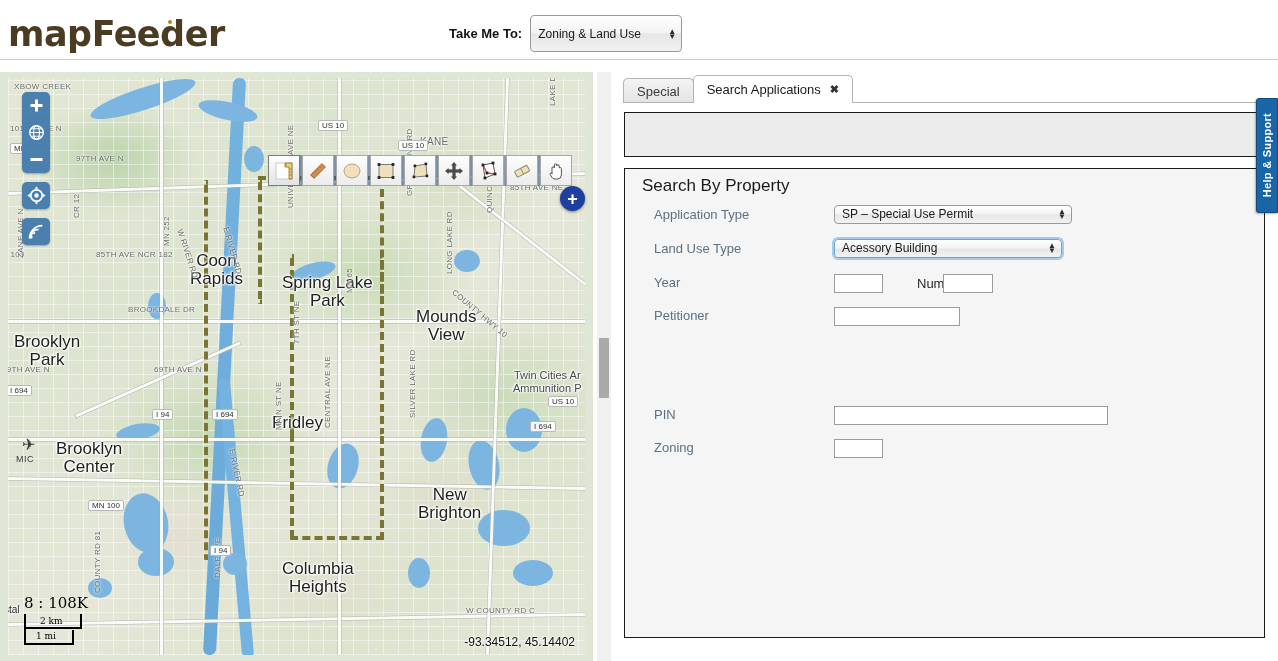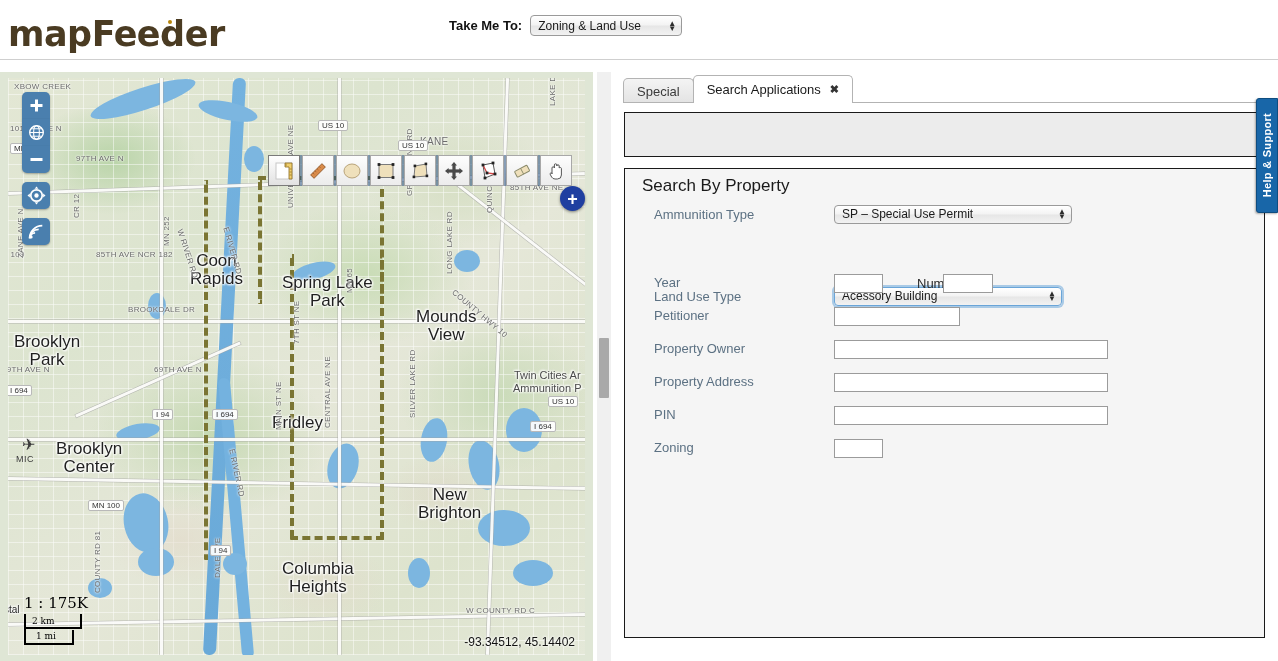--- a/index.html
+++ b/index.html
@@ -30,21 +30,21 @@
   #takemeto-wrap {
     position: absolute; left: 449px; top: 15px;
     display: flex; align-items: center; gap: 8px;
   }
   #takemeto-label {
     font-size: 13px; font-weight: bold; color: #111;
     font-family: "Liberation Sans", sans-serif;
   }
   .mac-select {
     -webkit-appearance: none; appearance: none;
-    height: 21px; border: 1px solid #9a9a9a; border-radius: 4px;
+    height: 37px; border: 1px solid #9a9a9a; border-radius: 4px;
     background: linear-gradient(to bottom,#ffffff 0%,#f3f3f3 48%,#e6e6e6 52%,#f2f2f2 100%);
     font-family: "Liberation Sans", sans-serif; font-size: 12px; color: #1a1a1a;
     padding: 0 22px 0 7px;
     box-shadow: 0 1px 0 rgba(255,255,255,0.7) inset;
   }
   .sel-holder { position: relative; display: inline-block; }
   .sel-arrows {
     position: absolute; right: 6px; top: 50%; transform: translateY(-50%);
     pointer-events: none; display: flex; flex-direction: column;
     line-height: 5px; font-size: 8px; color: #2b2b2b;
@@ -395,28 +395,28 @@
     <div class="shield" style="left:522px;top:343px;">I 694</div>
     <div class="shield" style="left:540px;top:318px;">US 10</div>
     <div class="shield" style="left:202px;top:467px;">I 94</div>
     <div class="shield" style="left:80px;top:422px;">MN 100</div>
     <div class="shield" style="left:2px;top:65px;">MN 610</div>
 
     <div id="plane-icon">✈</div>
     <div id="plane-label">MIC</div>
 
     <div id="scalebar">
-      <div id="scale-text">1 : 175K</div>
+      <div id="scale-text">8 : 108K</div>
       <div id="scale-graphic">
         <div class="vbar" style="left:0;top:0;height:30px;"></div>
         <div class="vbar" style="left:56px;top:0;height:14px;"></div>
         <div class="vbar" style="left:48px;top:16px;height:14px;"></div>
         <div class="hbar" style="left:0;top:13px;width:58px;"></div>
         <div class="hbar" style="left:0;top:29px;width:50px;"></div>
-        <span class="scale-unit" style="left:8px;top:2px;">2 km</span>
+        <span class="scale-unit" style="left:16px;top:2px;">2 km</span>
         <span class="scale-unit" style="left:12px;top:17px;">1 mi</span>
       </div>
     </div>
 
     <div id="map-coords">-93.34512, 45.14402</div>
   </div>
 
   <div id="map-controls">
     <div class="mapbtn zin">
       <svg width="15" height="15" viewBox="0 0 15 15">
@@ -560,33 +560,33 @@
     </div>
   </div>
   <div id="tab-underline"></div>
 
   <div id="toolbar-box"></div>
 
   <div id="form-box">
     <div id="form-title">Search By Property</div>
 
     <div class="frow" style="top:34px;">
-      <span class="flabel">Ammunition Type</span>
+      <span class="flabel">Application Type</span>
       <span class="fselect sel-holder" style="left:209px;top:1px;">
         <select class="mac-select" style="width:238px;">
           <option>SP – Special Use Permit</option>
         </select>
         <span class="sel-arrows">
             <span>▲</span>
             <span>▼</span>
           </span>
       </span>
     </div>
 
-    <div class="frow" style="top:68px;margin-top:48px;">
+    <div class="frow" style="top:68px;">
       <span class="flabel">Land Use Type</span>
       <span class="fselect sel-holder focused" style="left:209px;top:1px;">
         <select class="mac-select" style="width:228px;">
           <option>Acessory Building</option>
         </select>
         <span class="sel-arrows">
             <span>▲</span>
             <span>▼</span>
           </span>
       </span>
@@ -597,29 +597,21 @@
       <input class="ftext" style="left: 209px; top: 3px; width: 49px;" value="">
       <span class="inline-label" style="left:264px;top:5px;margin-left:28px;">Number</span>
       <input class="ftext" style="left: 318px; top: 3px; width: 50px;" value="">
     </div>
 
     <div class="frow" style="top:135px;">
       <span class="flabel">Petitioner</span>
       <input class="ftext" style="left: 209px; top: 3px; width: 126px;" value="">
     </div>
 
-    <div class="frow" style="top:168px;">
-      <span class="flabel">Property Owner</span>
-      <input class="ftext" style="left: 209px; top: 3px; width: 274px;" value="">
-    </div>
-
-    <div class="frow" style="top:201px;">
-      <span class="flabel">Property Address</span>
-      <input class="ftext" style="left: 209px; top: 3px; width: 274px;" value="">
-    </div>
+
 
     <div class="frow" style="top:267px;">
       <span class="flabel">Zoning</span>
       <input class="ftext" style="left: 209px; top: 3px; width: 49px;" value="">
     </div>
 
     <div class="frow" style="top:234px;">
       <span class="flabel">PIN</span>
       <input class="ftext" style="left: 209px; top: 3px; width: 274px;" value="">
     </div>

